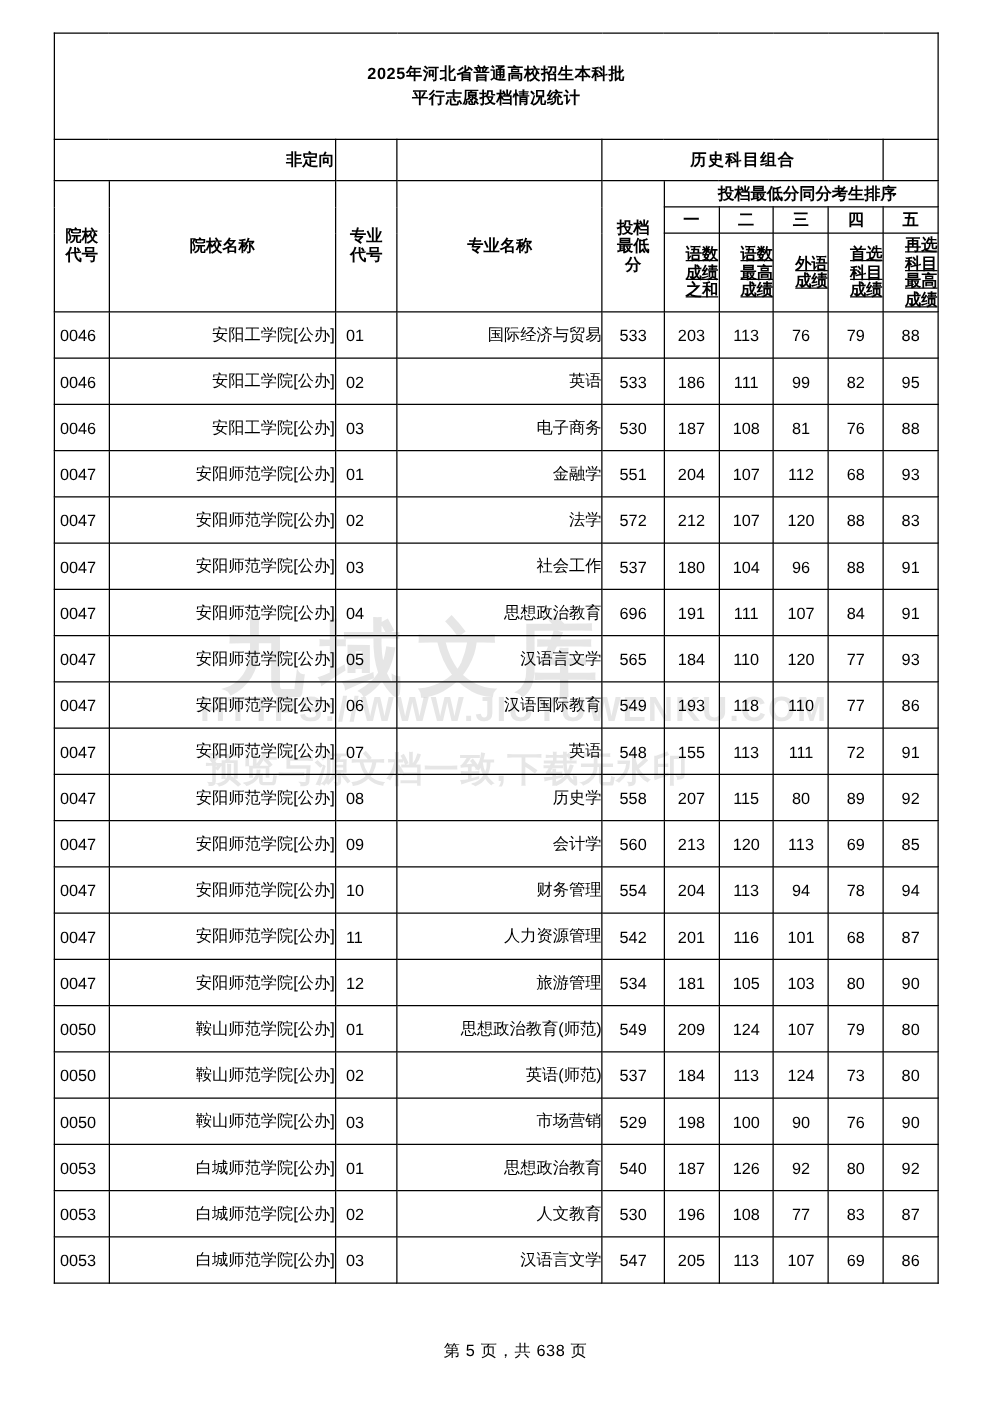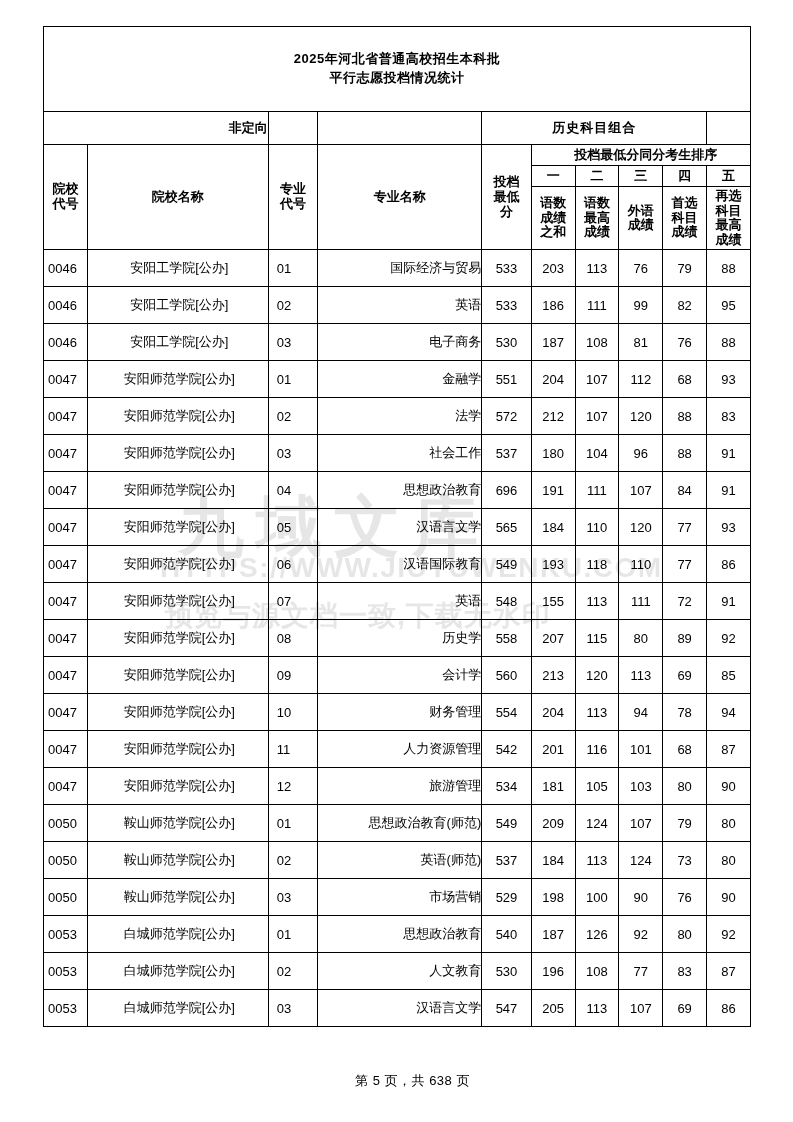--- a/index.html
+++ b/index.html
@@ -134,41 +134,42 @@
   
   .ord-cell {
     height: 20px;
     text-align: center;
     font-size: 13px;
     font-weight: bold;
   }
 
   
   .vhead {
-    text-align: center;
+    text-align: right;
     font-size: 12.5px;
     font-weight: bold;
     line-height: 1.12;
     padding: 2px 0 !important;
+    text-decoration: underline;
   }
   .vhead b { display: block; font-weight: bold; }
 
   .head-main {
     text-align: center;
     font-size: 14px;
     font-weight: bold;
     line-height: 1.15;
     height: 98px;
   }
   .head-main b { display: block; font-weight: bold; }
 
   
   tr.data-row td { height: 36px; }
   .c-code   { text-align: left;   padding-left: 4px !important;  font-size: 13.5px; }
-  .c-school { text-align: center;   padding-left: 3px !important;  font-size: 13.5px; white-space: nowrap; }
+  .c-school { text-align: right;   padding-left: 3px !important;  font-size: 13.5px; white-space: nowrap; }
   .c-mcode  { text-align: left;   padding-left: 8px !important;  font-size: 13.5px; }
   .c-major  { text-align: right;   padding-left: 7px !important;  font-size: 13.5px; white-space: nowrap; }
   .c-num    { text-align: center; font-size: 13.5px; }
 
   
   #footer {
     position: absolute;
     left: 0;
     top: 1072px;
     width: 793px;

